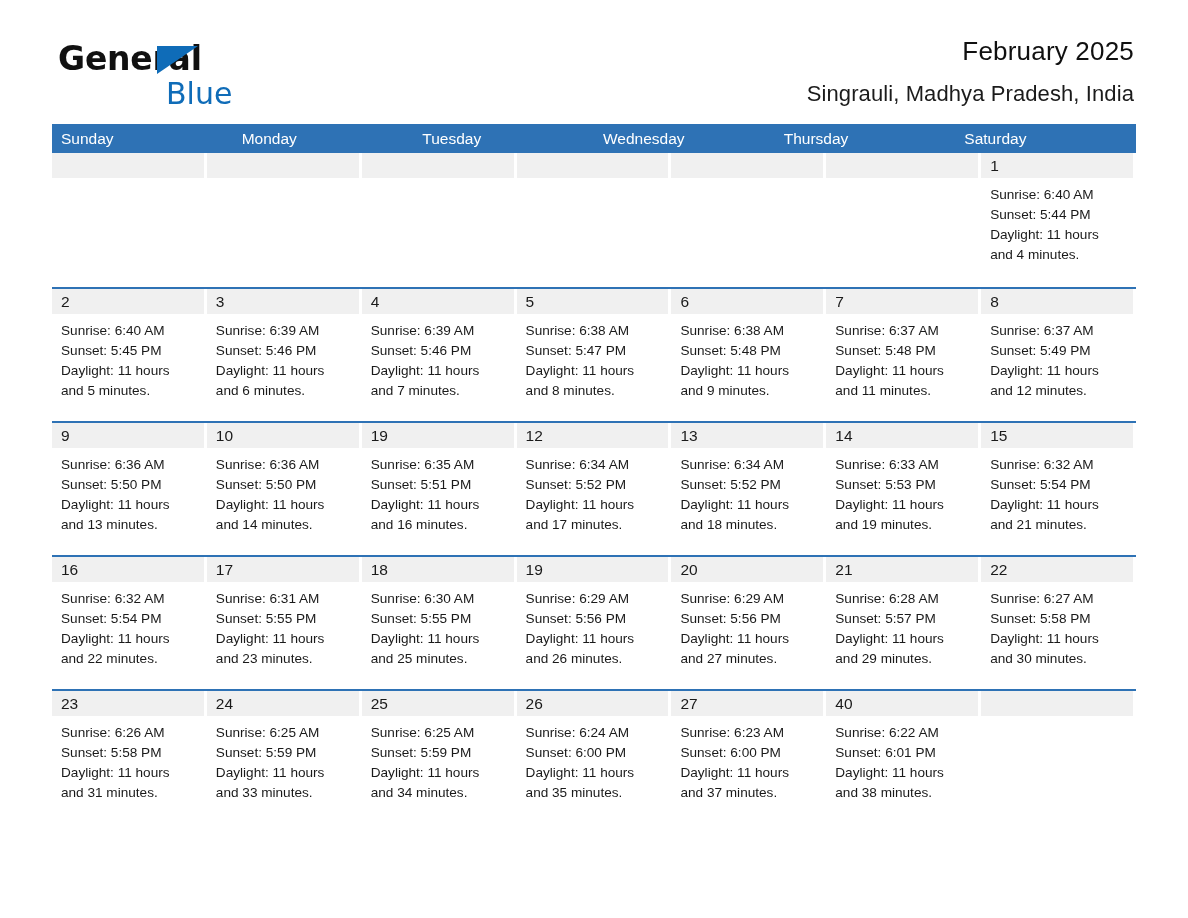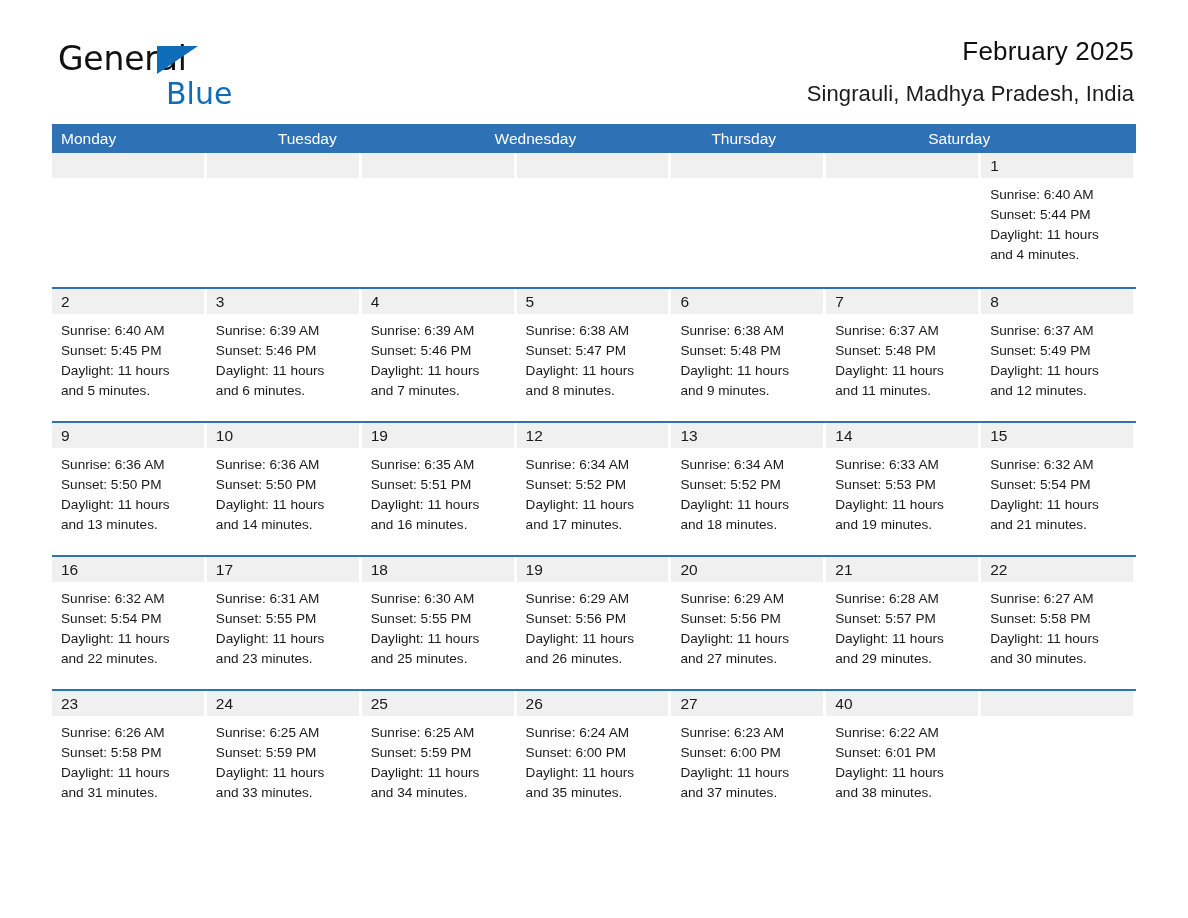--- a/index.html
+++ b/index.html
@@ -39,21 +39,21 @@
     line-height: 1;
     user-select: none;
   }
   .brand-row1 {
     position: relative;
     display: block;
     font-size: 33px;
     letter-spacing: -0.2px;
     color: #111111;
     font-family: "DejaVu Sans", sans-serif;
-    font-weight: 400;
+    font-weight: 700;
     height: 36px;
   }
   .brand-tri {
     position: absolute;
     left: 99px;
     top: 4px;
     width: 0;
     height: 0;
     border-left: 41px solid #0f6cb8;
     border-bottom: 28px solid transparent;
@@ -156,20 +156,21 @@
     </div>
     <div class="title-block">
       <div class="cal-title">February 2025</div>
       <div class="cal-subtitle">Singrauli, Madhya Pradesh, India</div>
     </div>
   </div>
 
   <div class="calendar">
 
     <div class="dow-row">
+      <div class="dow-cell">Sunday</div>
       <div class="dow-cell">Monday</div>
       <div class="dow-cell">Tuesday</div>
       <div class="dow-cell">Wednesday</div>
       <div class="dow-cell">Thursday</div>
       <div class="dow-cell">Saturday</div>
     </div>
 
     <div class="week first">
       <div class="day">
         <div class="day-num-band"><span class="day-num"></span></div>

